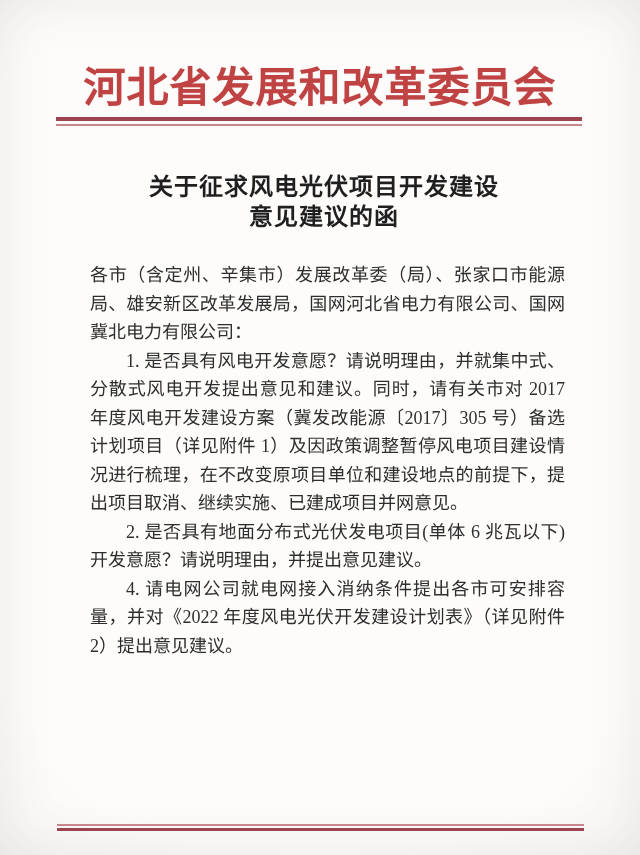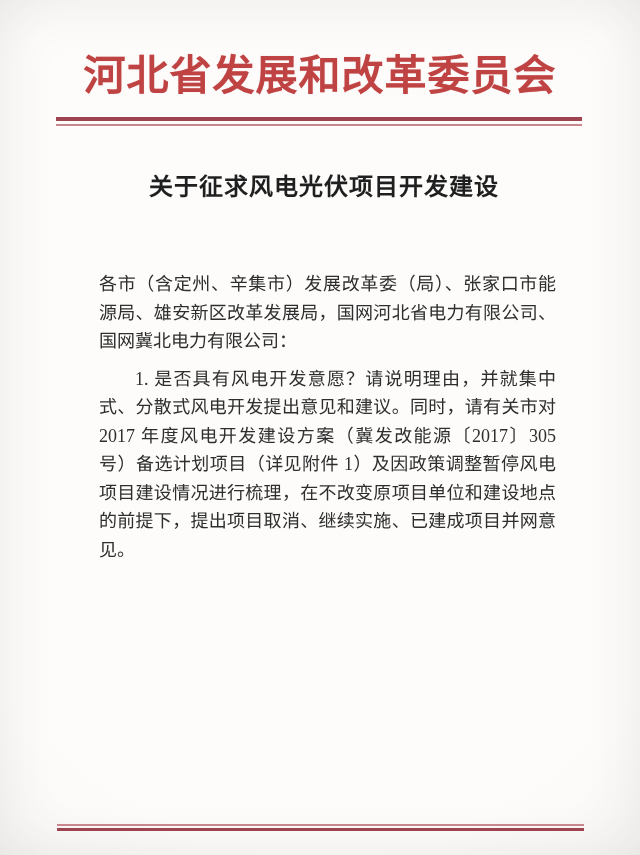--- a/index.html
+++ b/index.html
@@ -11,21 +11,21 @@
     position: relative;
     width: 640px;
     height: 855px;
     overflow: hidden;
     background: radial-gradient(125% 105% at 50% 45%, #fdfcfb 52%, #f3f1ef 80%, #e7e5e3 100%);
     box-shadow: inset 0 0 55px rgba(70, 70, 70, 0.10);
     font-family: "Liberation Serif", "DejaVu Serif", serif;
   }
   .letterhead {
     position: absolute;
-    top: 52px;
+    top: 64px;
     left: 0;
     width: 100%;
     text-align: center;
     font-size: 42px;
     line-height: 1.15;
     font-weight: bold;
     letter-spacing: 1px;
     color: #c04343;
     text-shadow: 0 0 1px rgba(192, 67, 67, 0.35);
     white-space: nowrap;
@@ -70,40 +70,43 @@
     position: absolute;
     top: 261px;
     left: 90px;
     width: 475px;
     font-size: 18px;
     line-height: 28.5px;
     text-align: justify;
     color: #2e2e2e;
   }
   .body-text p {
-    margin: 9px;
+    margin: 0;
     padding: 0;
   }
   .body-text p.indent {
     text-indent: 2em;
   }
 </style>
 </head>
 <body>
 
 <div class="page">
 
   <div class="letterhead">河北省发展和改革委员会</div>
 
   <div class="rule rule-top"></div>
 
   <h1 class="doc-title">
     <span>关于征求风电光伏项目开发建设</span><br>
+    <span>意见建议的函</span>
   </h1>
 
   <div class="body-text">
     <p>各市（含定州、辛集市）发展改革委（局）、张家口市能源局、雄安新区改革发展局，国网河北省电力有限公司、国网冀北电力有限公司：</p>
     <p class="indent">1. 是否具有风电开发意愿？请说明理由，并就集中式、分散式风电开发提出意见和建议。同时，请有关市对 2017 年度风电开发建设方案（冀发改能源〔2017〕305 号）备选计划项目（详见附件 1）及因政策调整暂停风电项目建设情况进行梳理，在不改变原项目单位和建设地点的前提下，提出项目取消、继续实施、已建成项目并网意见。</p>
+    <p class="indent">2. 是否具有地面分布式光伏发电项目(单体 6 兆瓦以下)开发意愿？请说明理由，并提出意见建议。</p>
+    <p class="indent">4. 请电网公司就电网接入消纳条件提出各市可安排容量，并对《2022 年度风电光伏开发建设计划表》（详见附件 2）提出意见建议。</p>
   </div>
 
   <div class="rule rule-bottom"></div>
 
 </div>
 
 </body></html>

